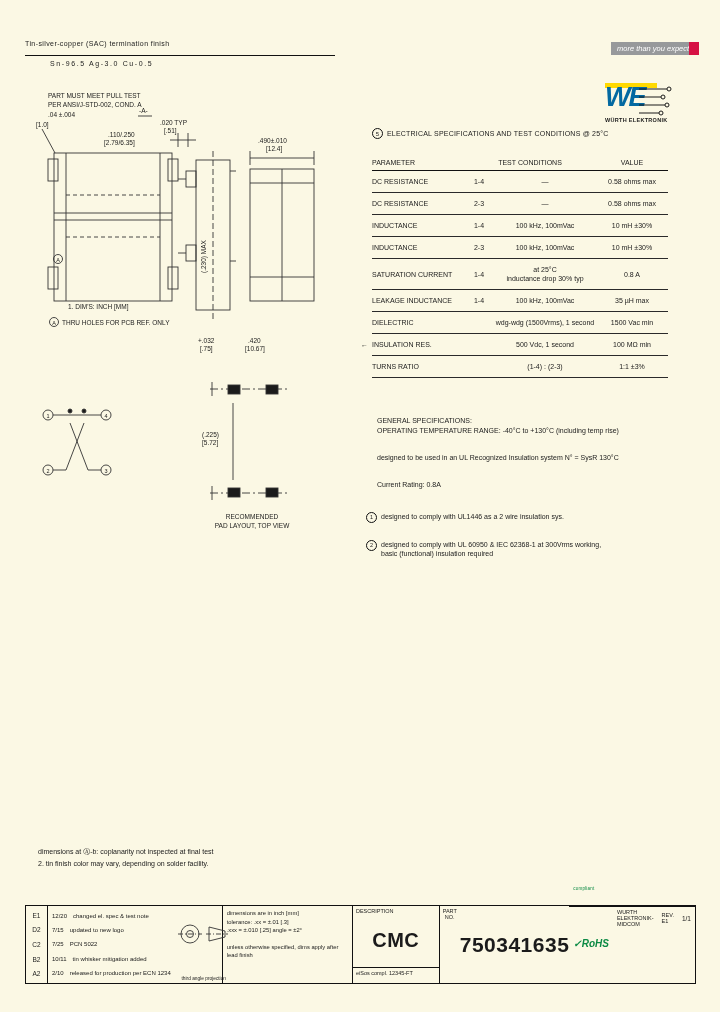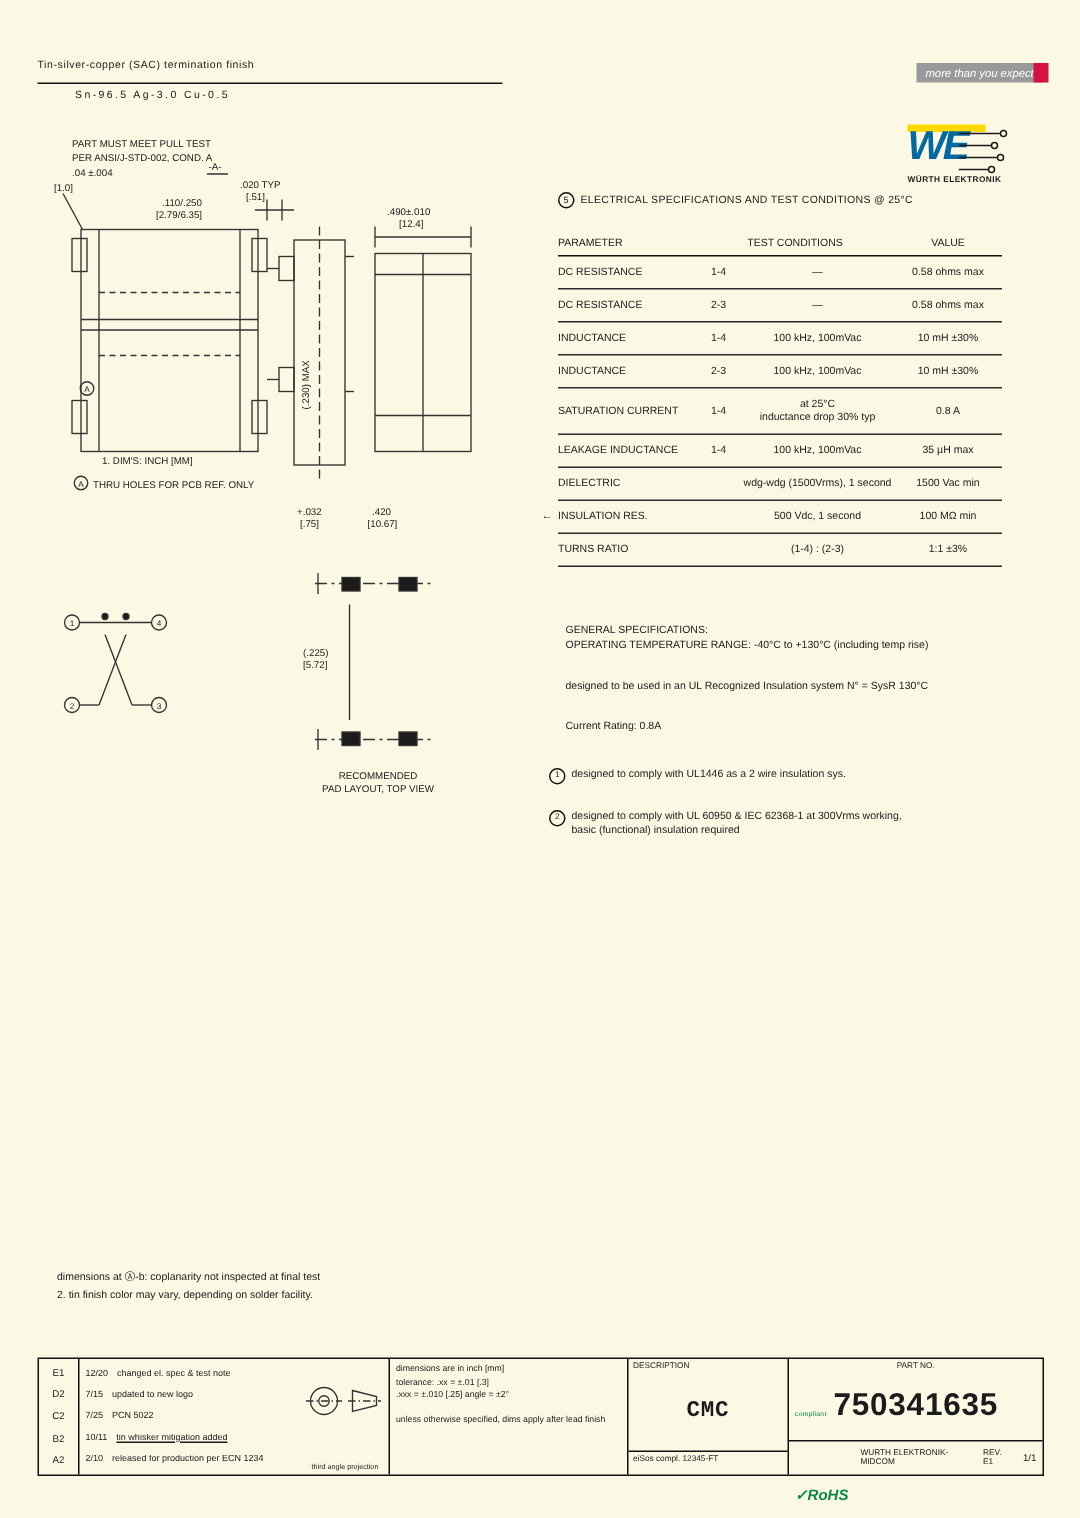--- a/index.html
+++ b/index.html
@@ -58,23 +58,23 @@
                justify-content:space-around;}
   .tb-rev-row{display:flex;gap:6px;white-space:nowrap;overflow:hidden;}
   .tb-underline{text-decoration:underline;}
   .tb-proj{width:58px;position:relative;border-right:1px solid #111;}
   .tb-proj-label{position:absolute;left:2px;bottom:2px;font-size:4.8px;width:54px;text-align:center;}
   .tb-tol{width:150px;border-right:1px solid #111;padding:3px 4px;font-size:5.8px;line-height:8.5px;}
   .tb-tol .sp{margin-top:8px;}
   .tb-desc{width:106px;border-right:1px solid #111;display:flex;flex-direction:column;}
   .tb-cell-label{font-size:5.5px;padding:2px 3px 0;}
   .tb-desc-val{flex:1;display:flex;align-items:center;justify-content:center;
-               font-size:15px;font-weight:bold;letter-spacing:.5px;font-family:Liberation Mono, monospace;}
+               font-size:20px;font-weight:bold;letter-spacing:.5px;}
   .tb-desc-bottom{border-top:1px solid #111;font-size:5.5px;padding:2px 3px;height:16px;box-sizing:border-box;}
-  .tb-part{flex:1;display:flex;flex-direction:column;}
+  .tb-part{flex:1;display:flex;flex-direction:row;}
   .tb-part-val{flex:1;display:flex;align-items:center;justify-content:center;
                font-size:21px;font-weight:bold;letter-spacing:.5px;}
   .tb-part-bottom{border-top:1px solid #111;height:23px;box-sizing:border-box;display:flex;
                   align-items:center;gap:8px;padding:0 4px;font-size:5.5px;}
   .rohs{display:flex;flex-direction:column;line-height:1;color:#0b8a44;}
   .rohs-compliant{font-size:4.5px;letter-spacing:.2px;}
   .rohs-main{font-size:10px;font-weight:bold;font-style:italic;margin-top:47px;}
   .tb-size{margin-left:auto;font-size:6.5px;}
 
   svg text{font-family:"Liberation Sans",sans-serif;fill:#1b1b1b;}

